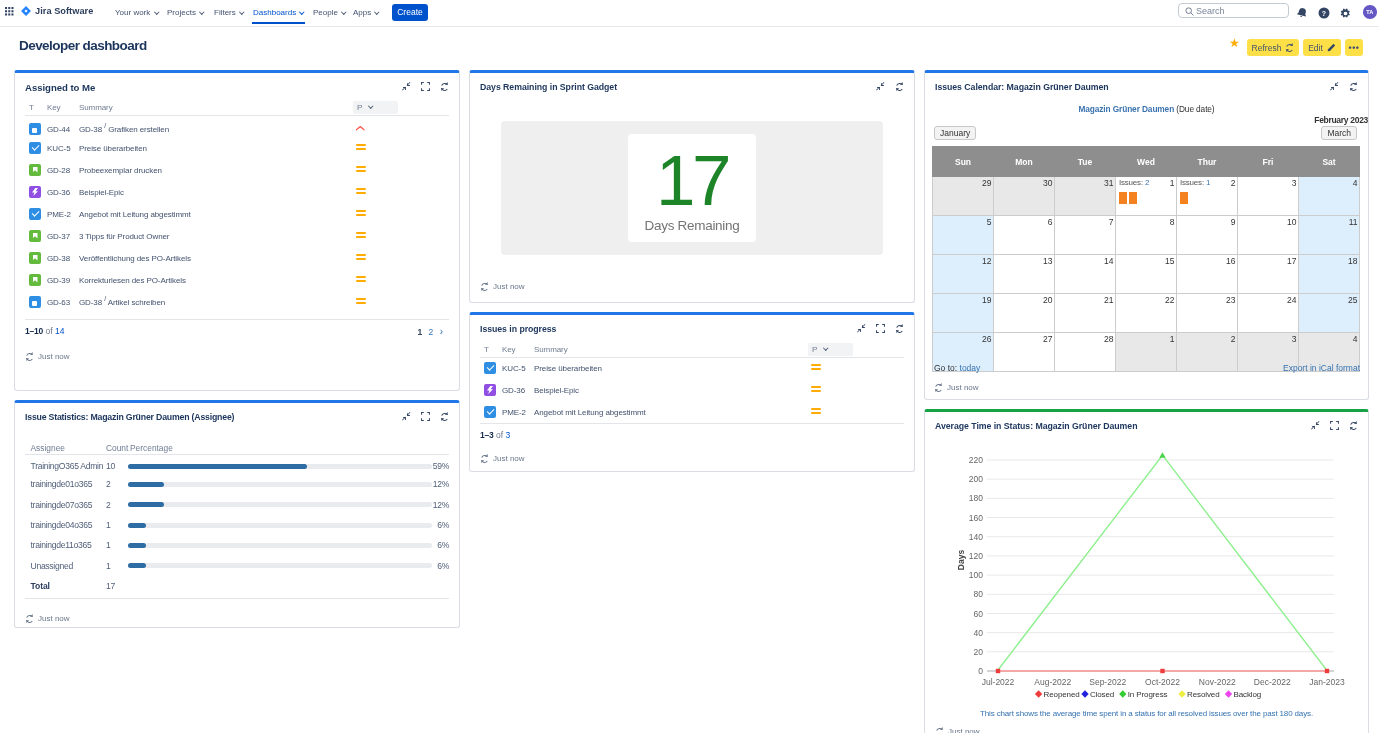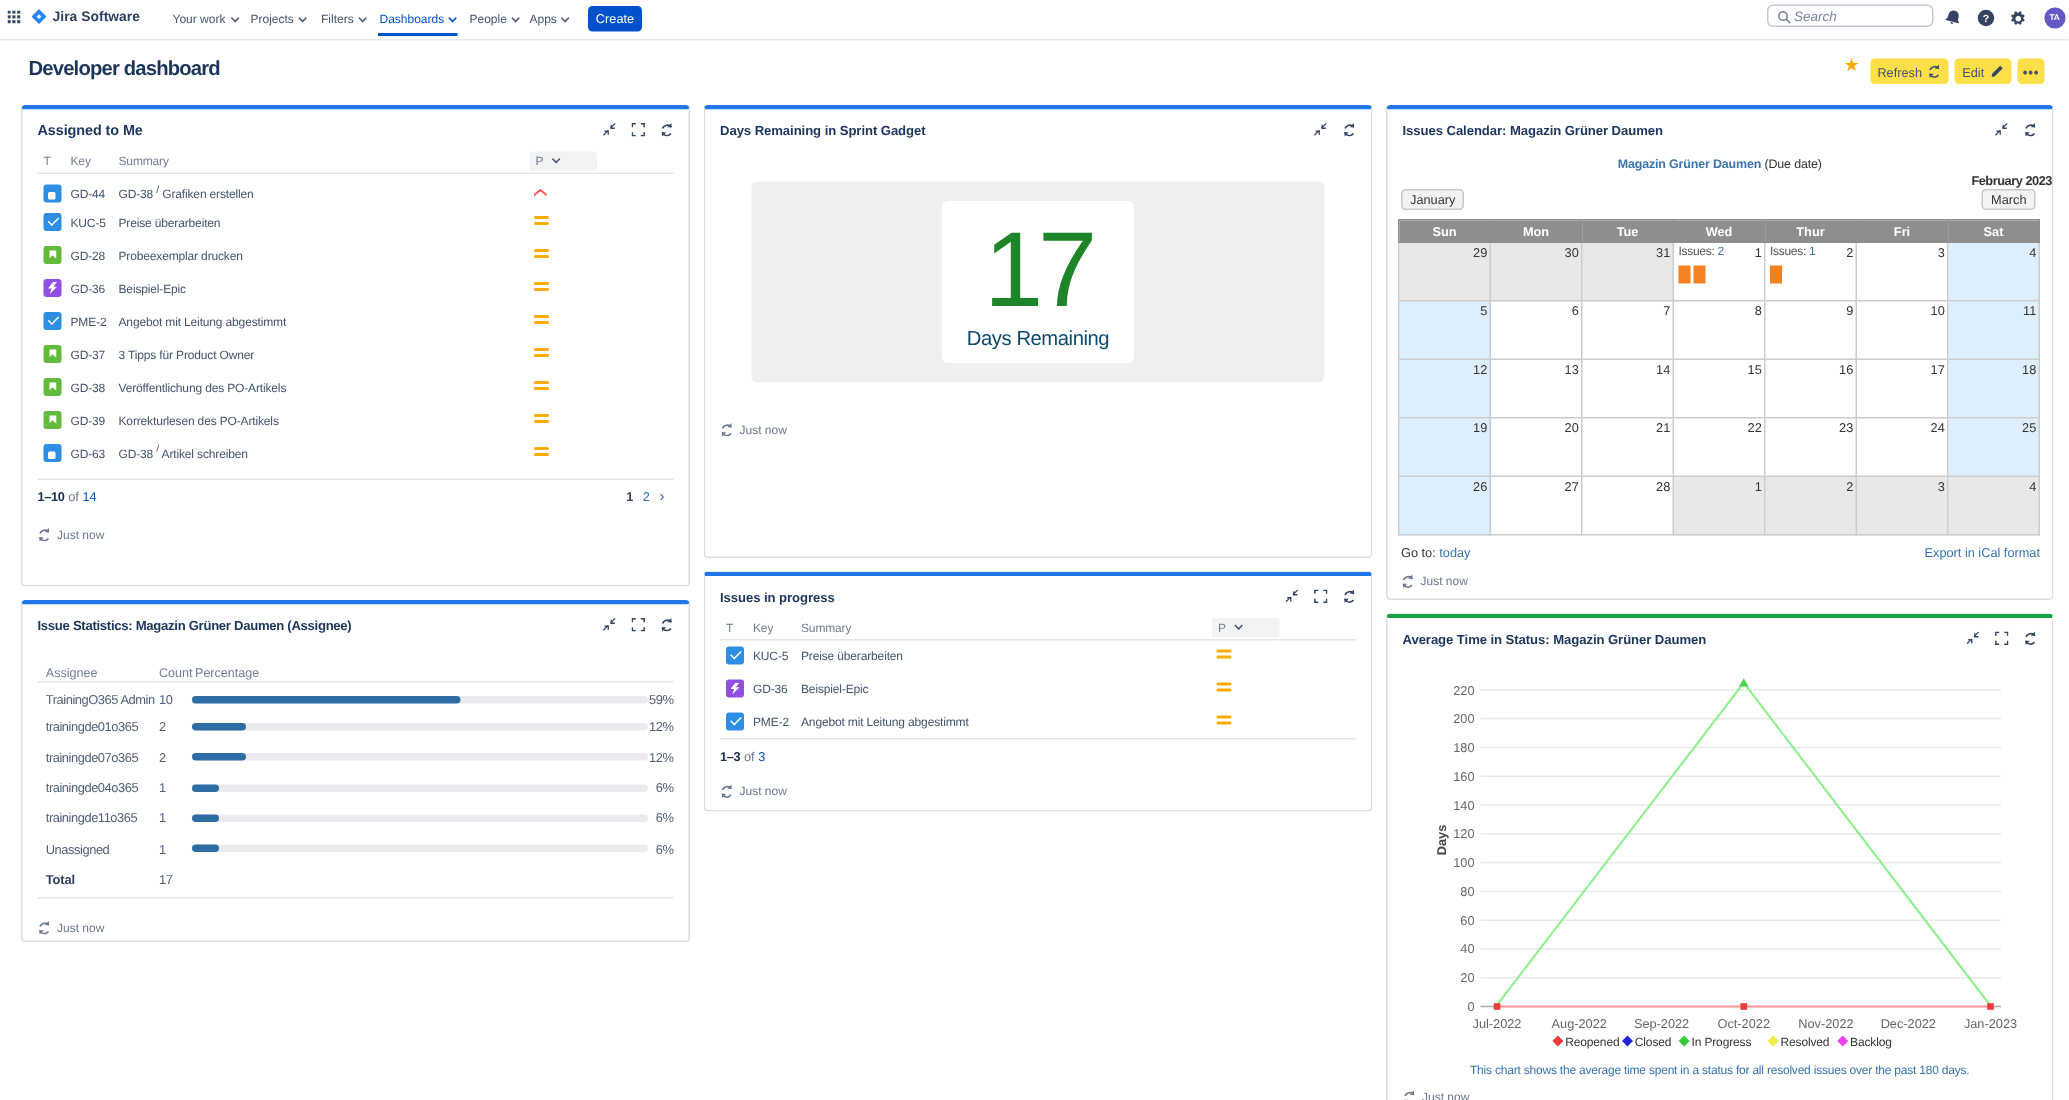--- a/index.html
+++ b/index.html
@@ -12,21 +12,21 @@
 .jira-d { left:21px; top:6px; }
 .jira-name { left:35px; top:6px; font-size:9.2px; font-weight:600; color:#2c3e5d; letter-spacing:0.05px; white-space:nowrap; }
 .nav-item { top:8px; font-size:8px; color:#42526E; white-space:nowrap; letter-spacing:0px; }
 .nav-item .car, .pbox .car { display:inline-block; width:3.5px; height:3.5px; border-right:1.1px solid #505f79; border-bottom:1.1px solid #505f79; transform:rotate(45deg); vertical-align:1.5px; margin-left:2px; }
 .nav-item.active { color:#0052CC; }
 .nav-item.active .car{ border-color:#0052CC; }
 .nav-item.active:after { content:""; position:absolute; left:-1px; right:-1px; bottom:-7px; height:2px; background:#0052CC; }
 .create-btn { left:392px; top:3.5px; width:36px; height:17px; background:#0052CC; color:#fff; font-size:8.5px; font-weight:500; border-radius:3px; text-align:center; line-height:17px; }
 .searchbox { left:1178px; top:3px; width:111px; height:15px; border:1px solid #c4cad3; border-radius:4px; }
 .searchbox svg { position:absolute; left:6px; top:3px; }
-.searchbox span { position:absolute; left:17px; top:1.5px; font-size:9px; color:#7A869A;font-style:italic; }
+.searchbox span { position:absolute; left:17px; top:1.5px; font-size:9px; color:#7A869A; }
 .nav-ic1 { left:1296px; top:5px; }
 .nav-ic2 { left:1318px; top:5px; }
 .nav-ic3 { left:1340px; top:5px; }
 .avatar { left:1363px; top:5px; width:13.5px; height:13.5px; border-radius:50%; background:#6458c5; color:#fff; font-size:5.5px; font-weight:700; text-align:center; line-height:14px; }
 
 
 .page-head { position:absolute; top:27px; left:0; width:1379px; height:34px; }
 .page-head > * { position:absolute; }
 .page-title { left:19px; top:11px; font-size:13.5px; font-weight:700; color:#1c355c; letter-spacing:-0.55px; }
 .star { left:1229px; top:9px; color:#FFAB00; font-size:12px; }
@@ -86,29 +86,29 @@
 .stable tr.first td { padding-top:4px; }
 .stable th:first-child, .stable td:first-child { padding-left:5.5px; }
 .sbar { position:relative; height:5px; background:#e9ebee; border-radius:2.5px; }
 .sbar i { position:absolute; left:0; top:0; bottom:0; background:#2e6da4; border-radius:2.5px; }
 .spct { text-align:right; }
 
 
 .days-wrap { margin:20px 31px 0; height:134px; background:#efefef; border-radius:4px; display:flex; align-items:center; justify-content:center; }
 .days-card { width:128px; height:108px; background:#fff; border-radius:4px; text-align:center; overflow:hidden; }
 .days-num { font-size:71px; color:#1d8527; line-height:70px; margin-top:12px; letter-spacing:-3.5px; }
-.days-lbl { font-size:13.5px; color:#0c4a6e; margin-top:2px; letter-spacing:-0.3px; }
+.days-lbl { font-size:13.5px; color:#737373; margin-top:2px; letter-spacing:-0.3px; }
 
 
 .cal-sub { text-align:center; font-size:8.3px; color:#333; margin-top:3px; letter-spacing:-0.1px; }
 .cal-sub b { color:#3b73af; }
 .cal-month { text-align:right; font-size:8.5px; font-weight:700; color:#333; margin-top:1px; letter-spacing:-0.3px; }
 .cal-btn { position:absolute; background:#f3f3f3; border:1px solid #c8c8c8; border-radius:3px; font-size:8.5px; color:#333; height:14px; line-height:13px; padding:0 5px; }
 .cal-table { position:absolute; left:7px; top:73px; width:428px; border-collapse:collapse; border:1px solid #aaa; }
-.cal-table th { background:#8e8e8e; color:#fff; font-size:8.5px; font-weight:700; height:15px; border:1px solid #8e8e8e; }
+.cal-table th { background:#8e8e8e; color:#fff; font-size:8.5px; font-weight:700; height:30px; border:1px solid #8e8e8e; }
 .cal-table td { border:1px solid #ccc; height:39px; width:14.28%; vertical-align:top; font-size:8.5px; color:#333; padding:1px 1.5px 1px 3px; }
 .cal-table td .dn { float:right;text-align:right; }
 .cal-table td.om { background:#e8e8e8; }
 .cal-table td.we { background:#ddeefc; }
 .iss-lbl { font-size:8px; color:#555; float:left; letter-spacing:-0.2px; }
 .iss-lbl a { color:#3b73af; }
 .iss-blocks { clear:both; padding-top:4px; }
 .iss-blocks i { display:inline-block; width:8px; height:12px; background:#f58220; margin-right:2px; }
 .cal-foot { position:absolute; left:9px; right:8px; top:290px; display:flex; font-size:8.5px; color:#333; }
 .cal-foot a { color:#3572b0; }
@@ -420,21 +420,21 @@
           <g fill="none" stroke="#6B778C" stroke-width="1.8">
             <path d="M13.5 5A6 6 0 0 0 3 6.5"></path>
             <path d="M2.5 11a6 6 0 0 0 10.5 1.5"></path>
           </g>
           <path fill="#6B778C" d="M13.6 0v5h-5z M2.4 16v-5h5z"></path>
         </svg>Just now</div>
   </div>
 </div>
 
 <div class="col col2">
-  <div class="panel" id="days" style="height:302px;">
+  <div class="panel" id="days" style="height:233px;">
     <div class="p-head">
       <span class="p-title">Days Remaining in Sprint Gadget</span>
       <span class="p-icons">
         <svg width="11" height="11" viewBox="0 0 16 16">
             <g fill="#344563">
               <path d="M9.3 6.7L15 1l-1-1-5.7 5.7z"></path>
               <path d="M1 15l5.7-5.7-1-1L0 14z"></path>
               <path d="M9 7h5v-1.6h-3.4V2H9z"></path>
               <path d="M7 9H2v1.6h3.4V14H7z"></path>
             </g>

